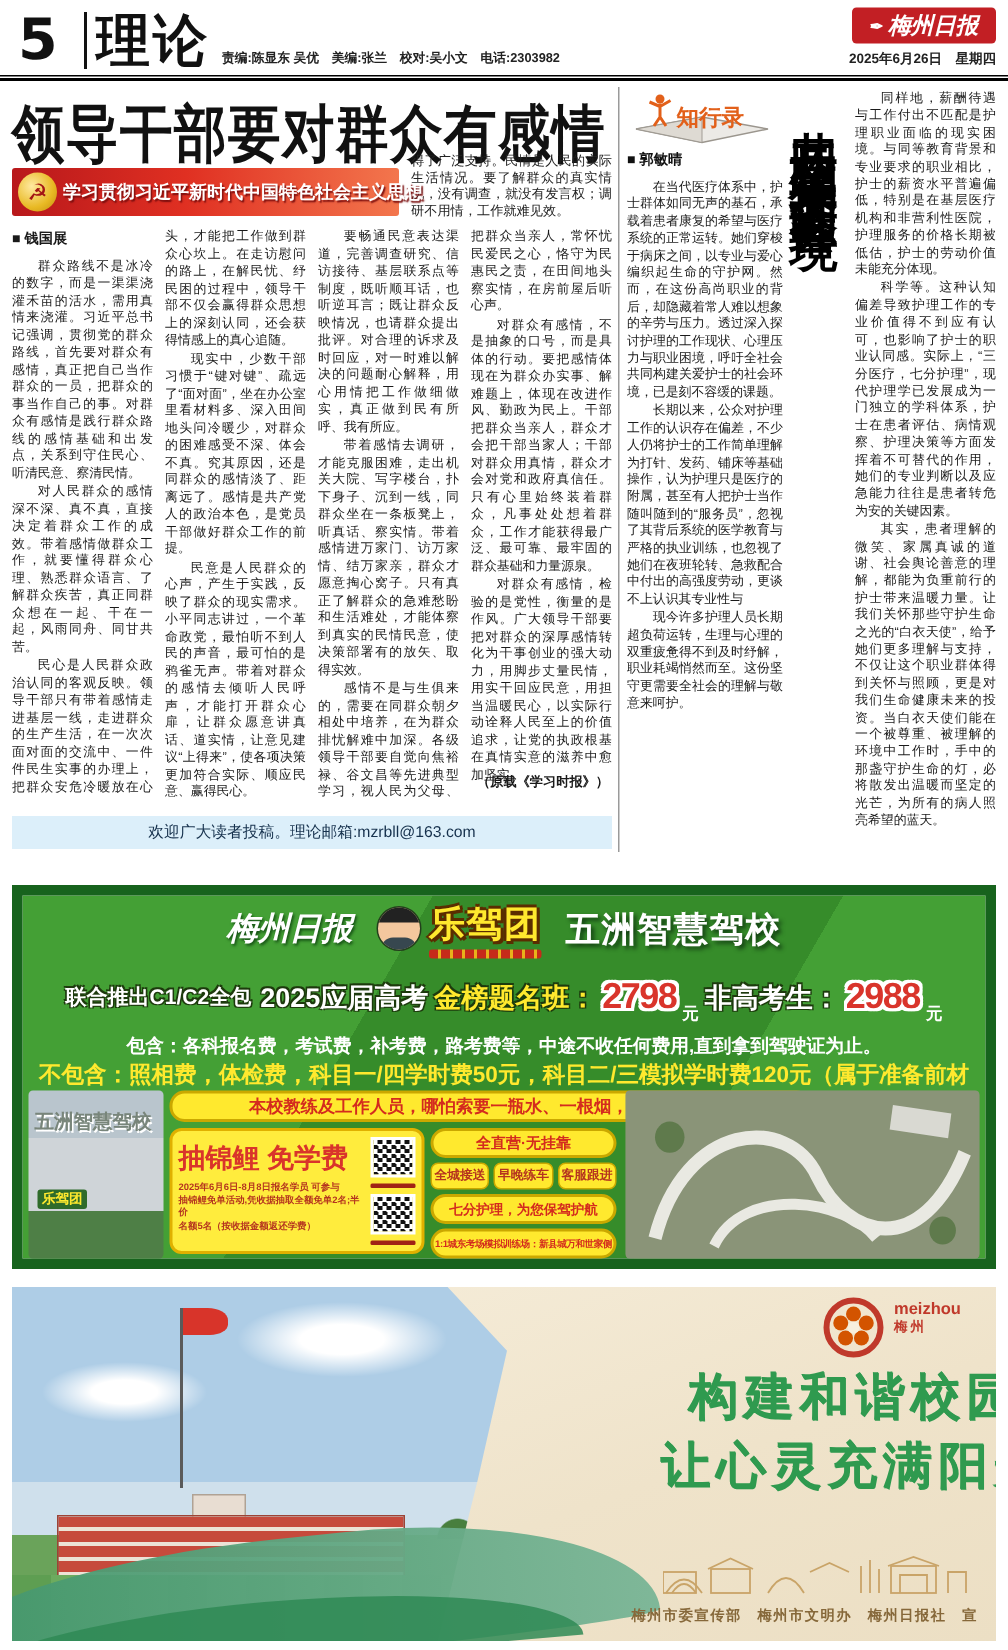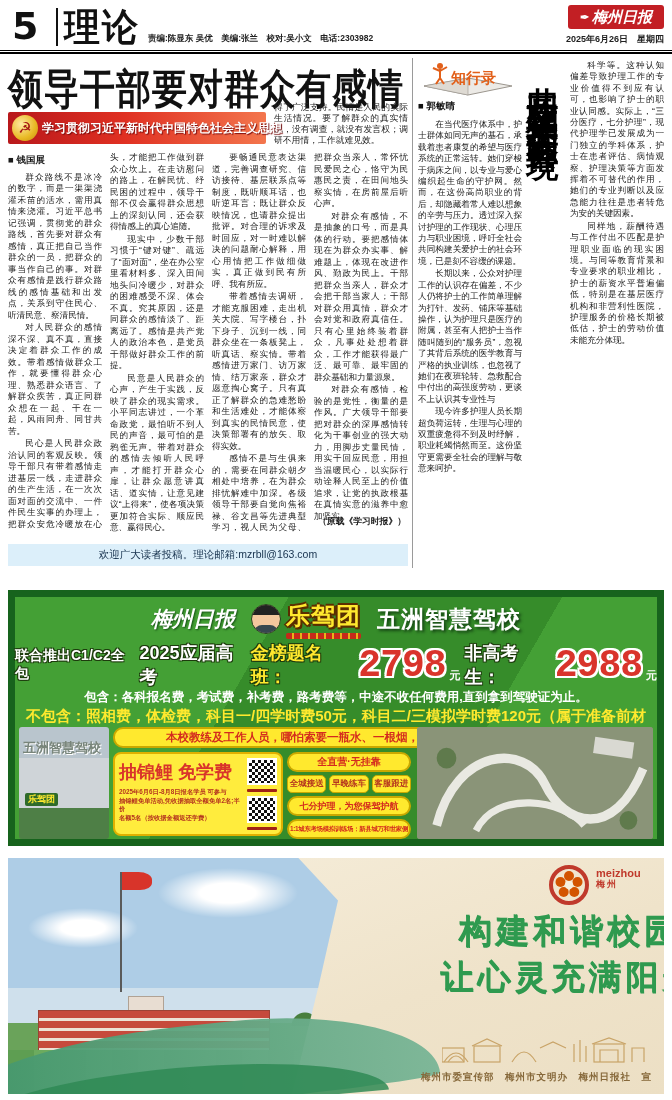--- a/index.html
+++ b/index.html
@@ -67,21 +67,21 @@
   .clubcol{display:flex;flex-direction:column;align-items:center;}
   .adclub{font-size:24px;font-weight:900;color:#ffe92e;letter-spacing:1px;
           text-shadow:-2px 0 #5a2d00,2px 0 #5a2d00,0 -2px #5a2d00,0 2px #5a2d00,2px 2px #5a2d00;}
   .clubstrip{width:100%;height:6px;margin-top:1px;background:repeating-linear-gradient(90deg,#c62a1a 0 6px,#e8b31a 6px 8px);border-radius:2px;}
   .adschool{font-size:23px;font-weight:900;color:#fff;text-shadow:2px 2px 3px #113c11;letter-spacing:1px;}
   .adrow2{height:48px;display:flex;align-items:center;justify-content:center;gap:4px;}
   .outline-d{text-shadow:-1px -1px 0 #1d3a0d,1px -1px 0 #1d3a0d,-1px 1px 0 #1d3a0d,1px 1px 0 #1d3a0d;}
   .adpromo{font-size:14px;font-weight:900;color:#fff;margin-right:2px;}
   .adclasslabel{font-size:18px;font-weight:900;color:#fff;}
   .adclassname{font-size:18px;font-weight:900;color:#ffe92e;}
-  .adprice{font-size:38px;font-weight:900;color:#d9342b;font-family:Liberation Mono, monospace;letter-spacing:-1px;
+  .adprice{font-size:24px;font-weight:900;color:#d9342b;font-family:Liberation Sans, sans-serif;letter-spacing:-1px;
            text-shadow:-2px 0 #fff,2px 0 #fff,0 -2px #fff,0 2px #fff,2px 2px #fff,-2px -2px #fff,2px -2px #fff,-2px 2px #fff;}
   .adyuan{font-size:11px;color:#fff;font-weight:700;align-self:flex-end;margin-bottom:6px;}
   .adrow3{height:18px;text-align:center;font-size:12.5px;font-weight:900;color:#fff;}
   .adrow4{height:18px;text-align:center;font-size:15px;font-weight:900;color:#ffe92e;}
   .adrow5{height:112px;display:flex;gap:4px;padding:2px 4px 0;}
   .adphoto1{width:90px;border-radius:3px;position:relative;overflow:hidden;
             background:linear-gradient(180deg,#b9c5cd 0 28%,#cfd4d8 28% 72%,#4e7f46 72%);}
   .adphoto1 .sign{position:absolute;left:4px;top:12px;font-size:13px;font-weight:900;color:#78857a;text-shadow:1px 1px 0 #fff;}
   .adphoto1 .sub{position:absolute;left:6px;top:66px;font-size:9px;font-weight:900;color:#ffe92e;background:#2f6b2a;padding:0 3px;border-radius:2px;}
   .adcenter{width:300px;display:flex;flex-direction:column;gap:4px;}
@@ -200,22 +200,23 @@
       <div class="byline">■ 郭敏晴</div>
       <div>
           <p class="colpara">在当代医疗体系中，护士群体如同无声的基石，承载着患者康复的希望与医疗系统的正常运转。她们穿梭于病床之间，以专业与爱心编织起生命的守护网。然而，在这份高尚职业的背后，却隐藏着常人难以想象的辛劳与压力。透过深入探讨护理的工作现状、心理压力与职业困境，呼吁全社会共同构建关爱护士的社会环境，已是刻不容缓的课题。</p>
           <p class="colpara">长期以来，公众对护理工作的认识存在偏差，不少人仍将护士的工作简单理解为打针、发药、铺床等基础操作，认为护理只是医疗的附属，甚至有人把护士当作随叫随到的“服务员”，忽视了其背后系统的医学教育与严格的执业训练，也忽视了她们在夜班轮转、急救配合中付出的高强度劳动，更谈不上认识其专业性与</p>
           <p class="colpara">现今许多护理人员长期超负荷运转，生理与心理的双重疲惫得不到及时纾解，职业耗竭悄然而至。这份坚守更需要全社会的理解与敬意来呵护。</p>
         </div>
     </div>
     <div class="vheadline">共同构建关爱护士的社会环境</div>
     <div class="colB">
       <div>
+          <p class="colpara">同样地，薪酬待遇与工作付出不匹配是护理职业面临的现实困境。与同等教育背景和专业要求的职业相比，护士的薪资水平普遍偏低，特别是在基层医疗机构和非营利性医院，护理服务的价格长期被低估，护士的劳动价值未能充分体现。</p>
           <p class="colpara">科学等。这种认知偏差导致护理工作的专业价值得不到应有认可，也影响了护士的职业认同感。实际上，“三分医疗，七分护理”，现代护理学已发展成为一门独立的学科体系，护士在患者评估、病情观察、护理决策等方面发挥着不可替代的作用，她们的专业判断以及应急能力往往是患者转危为安的关键因素。</p>
-          <p class="colpara">同样地，薪酬待遇与工作付出不匹配是护理职业面临的现实困境。与同等教育背景和专业要求的职业相比，护士的薪资水平普遍偏低，特别是在基层医疗机构和非营利性医院，护理服务的价格长期被低估，护士的劳动价值未能充分体现。</p>
+          <p class="colpara">其实，患者理解的微笑、家属真诚的道谢、社会舆论善意的理解，都能为负重前行的护士带来温暖力量。让我们关怀那些守护生命之光的“白衣天使”，给予她们更多理解与支持，不仅让这个职业群体得到关怀与照顾，更是对我们生命健康未来的投资。当白衣天使们能在一个被尊重、被理解的环境中工作时，手中的那盏守护生命的灯，必将散发出温暖而坚定的光芒，为所有的病人照亮希望的蓝天。</p>
         </div>
     </div>
   </div>
 </div>
 
 <div class="ad">
   <div class="adrow1">
     <span class="adbrand">梅州日报</span>
     <span class="adclubwrap">
       <span class="avatar"></span>

